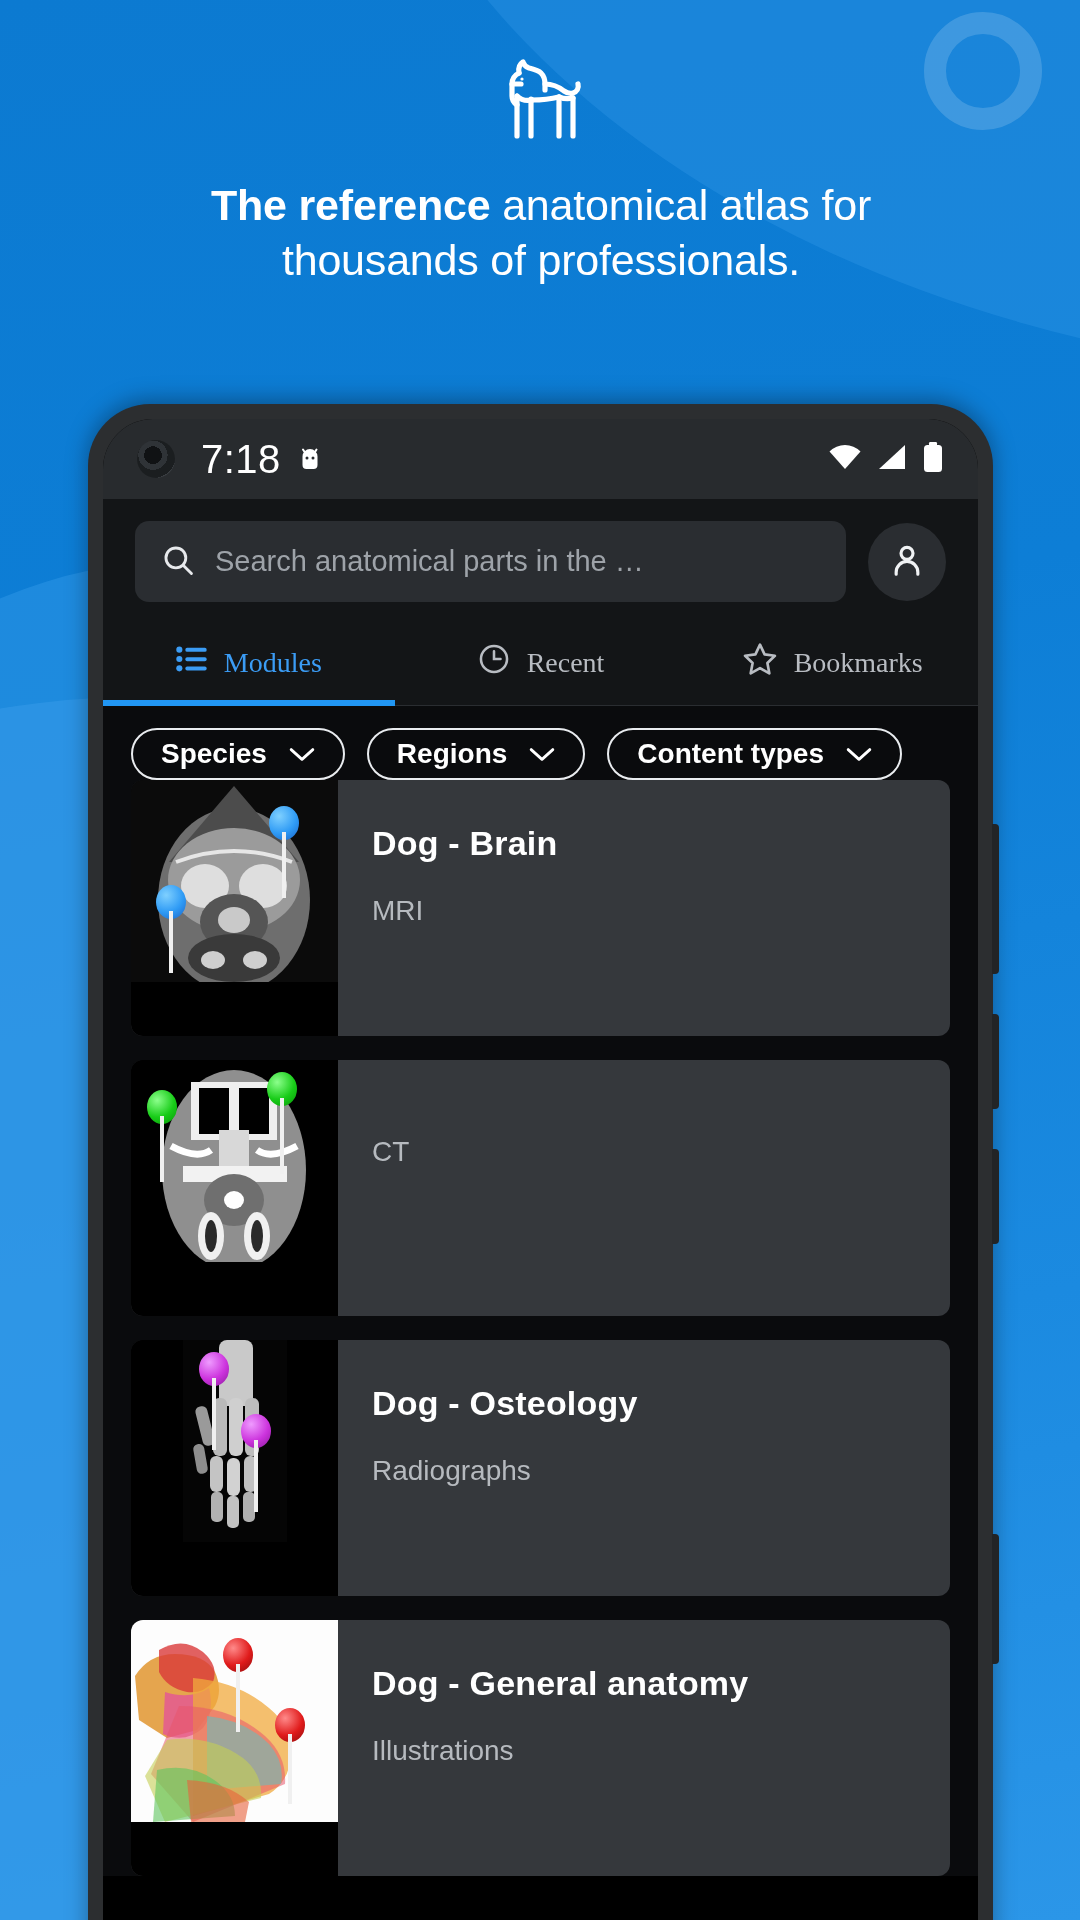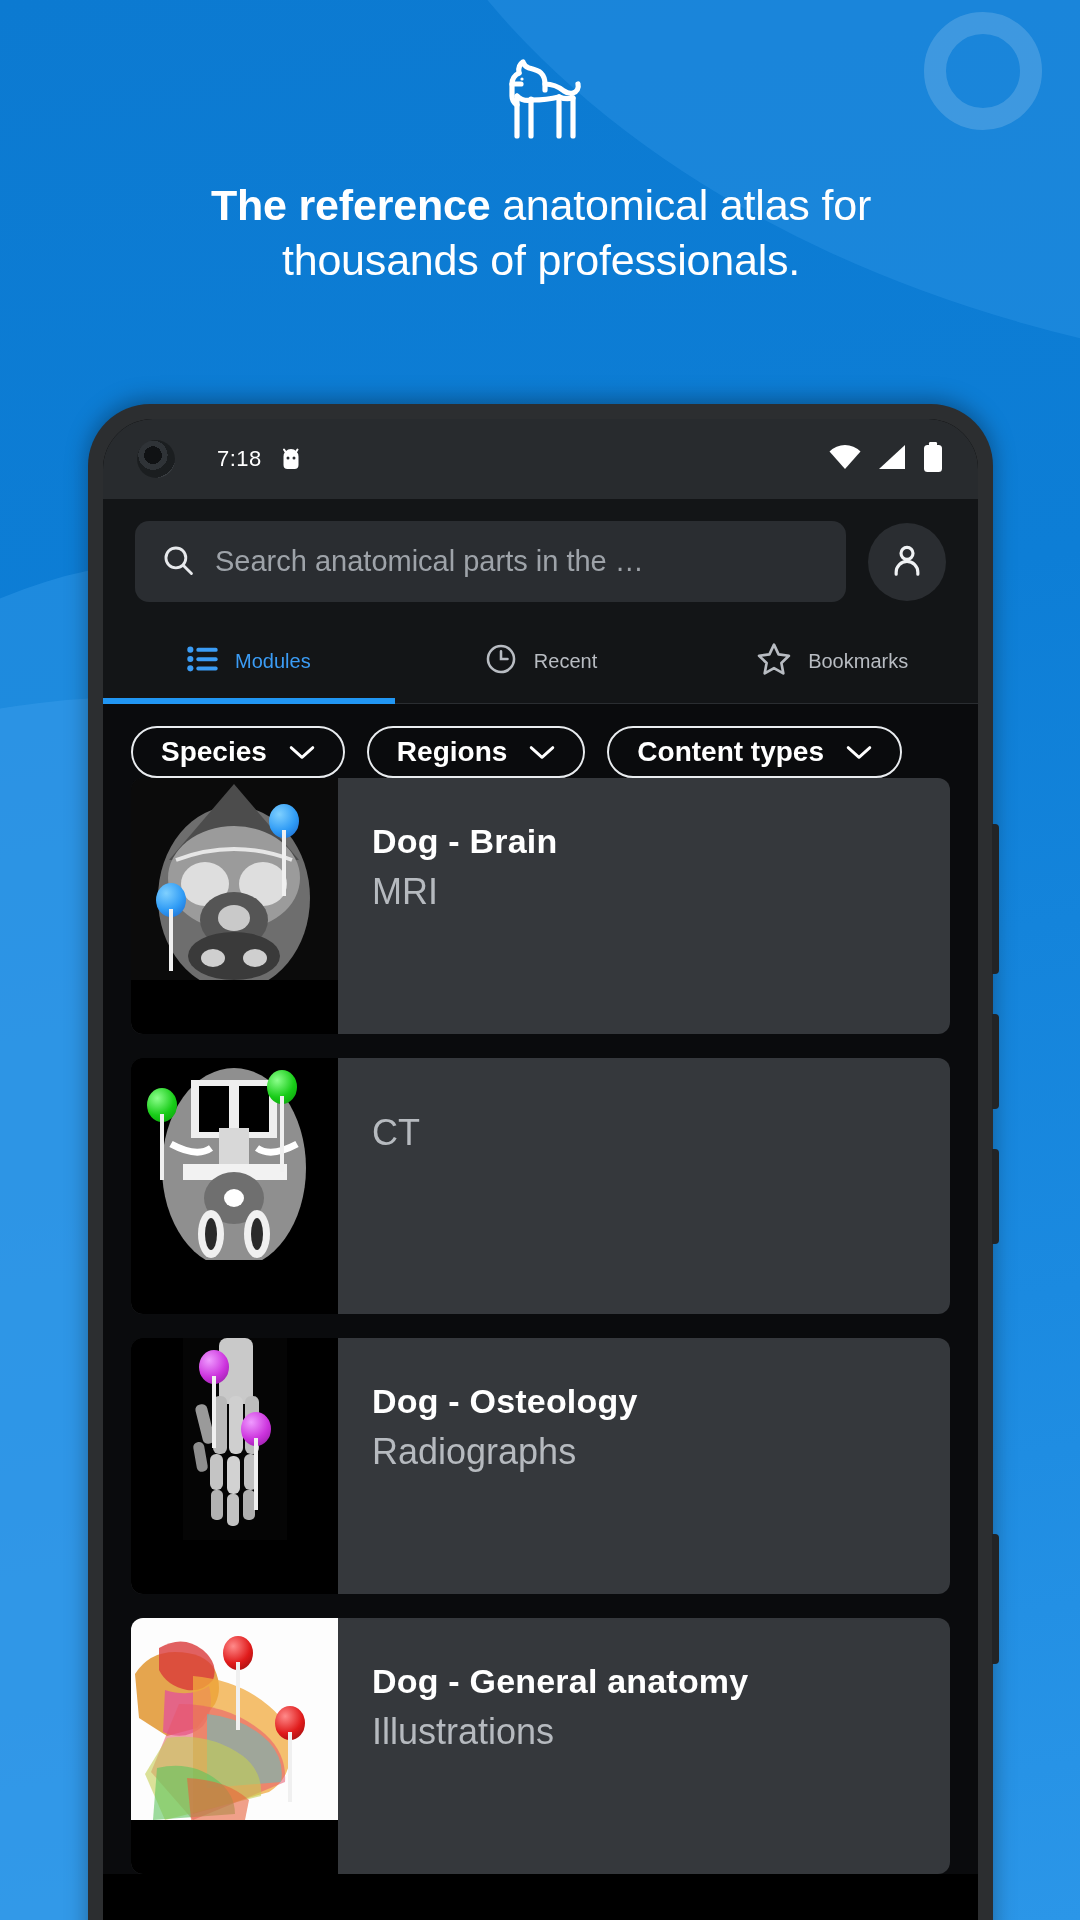--- a/index.html
+++ b/index.html
@@ -106,21 +106,21 @@
     display: flex; align-items: center;
     padding: 0 34px;
     color: #fff;
   }
   .camera {
     width: 38px; height: 38px;
     border-radius: 50%;
     background: radial-gradient(circle at 42% 40%, #101214 0 28%, #2f3337 28% 46%, #1b1e20 46% 72%, #3a3e42 72% 100%);
     flex: 0 0 auto;
   }
-  .clock { font-size: 22px; margin-left: 42px; letter-spacing: .5px; }
+  .clock { font-size: 40px; margin-left: 26px; letter-spacing: .5px; }
   .bug-icon { margin-left: 16px; display: flex; align-items: center; }
   .status-right { margin-left: auto; display: flex; align-items: center; gap: 14px; }
 
   
   .appshell { background: #101214; }
   .searchrow {
     display: flex; align-items: center; gap: 22px;
     padding: 22px 32px 18px 32px;
     background: #131517;
   }
@@ -145,22 +145,23 @@
     display: flex; align-items: stretch;
     background: #131517;
     border-bottom: 1px solid #2a2d31;
   }
   .tab {
     flex: 1;
     display: flex; align-items: center; justify-content: center;
     gap: 16px;
     padding: 22px 0 22px 0;
     color: #b8bcc2;
-    font-size: 20px;
+    font-size: 28px;
     position: relative;
+    font-family: Liberation Serif, serif;
   }
   .tab.active { color: #3b9cf5; }
   .tab.active::after {
     content: "";
     position: absolute; left: 0; right: 0; bottom: -1px;
     height: 6px; background: #2196f3;
   }
 
   
   .content { background: #0a0b0d; padding: 22px 28px 0 28px; }
@@ -190,21 +191,21 @@
   .card {
     display: flex;
     height: 256px;
     border-radius: 12px;
     overflow: hidden;
     background: #35383c;
   }
   .thumb { width: 207px; flex: 0 0 auto; position: relative; overflow: hidden; background: #000; }
   .card-body { flex: 1; padding: 44px 0 0 34px; }
   .card-title { color: #fff; font-size: 34px; font-weight: 700; letter-spacing: .2px; }
-  .card-sub { color: #b6babf; font-size: 36px; margin-top: 10px; }
+  .card-sub { color: #b6babf; font-size: 28px; margin-top: 32px; }
 
   
   .pin { position: absolute; }
   .pin .head {
     width: 30px; height: 34px; border-radius: 50%;
     position: absolute; left: 0; top: 0;
   }
   .pin .stick {
     position: absolute; left: 13px; top: 26px;
     width: 4px; background: #f0f0f0;

